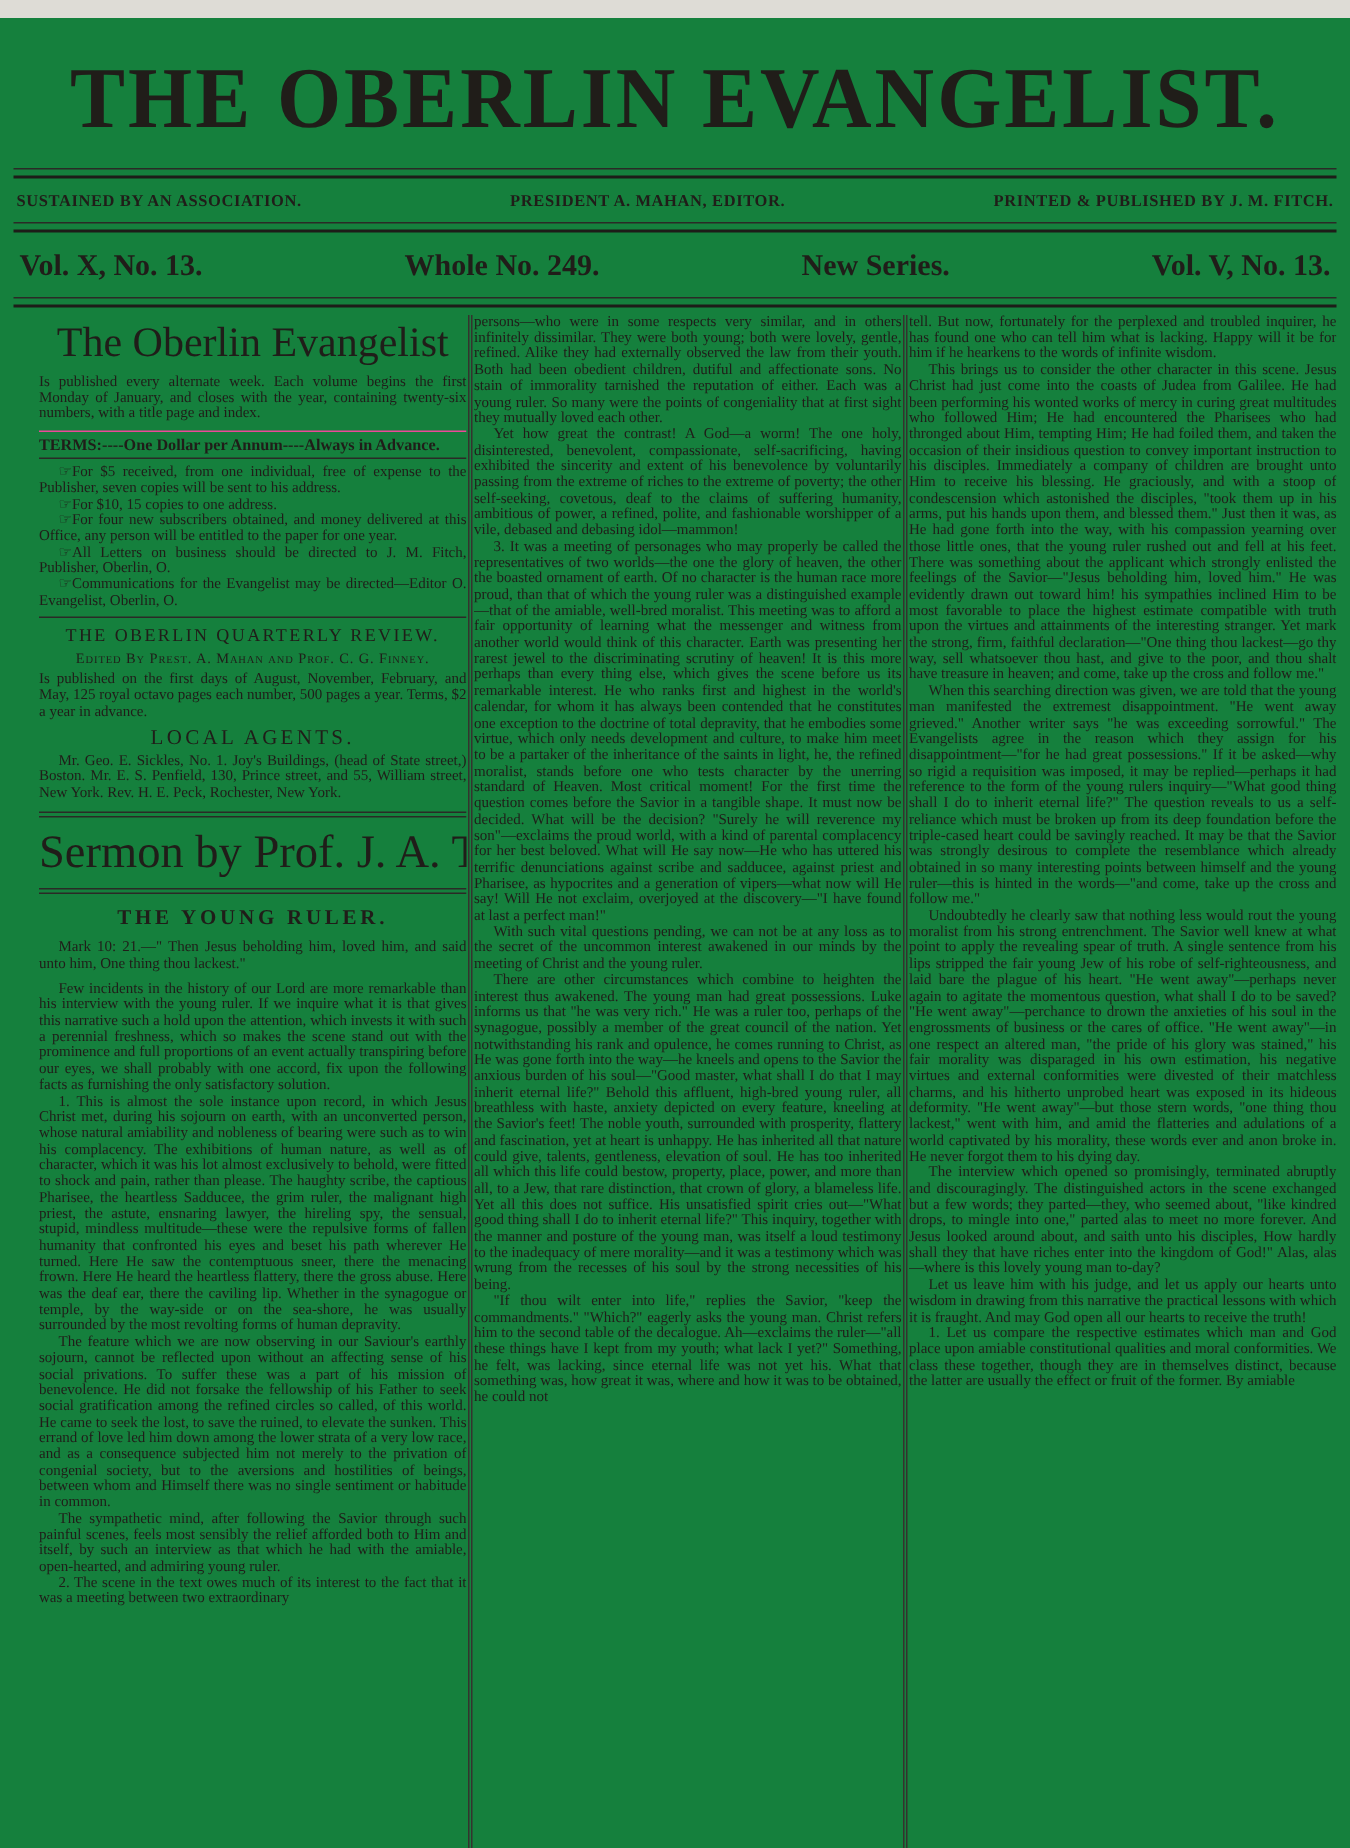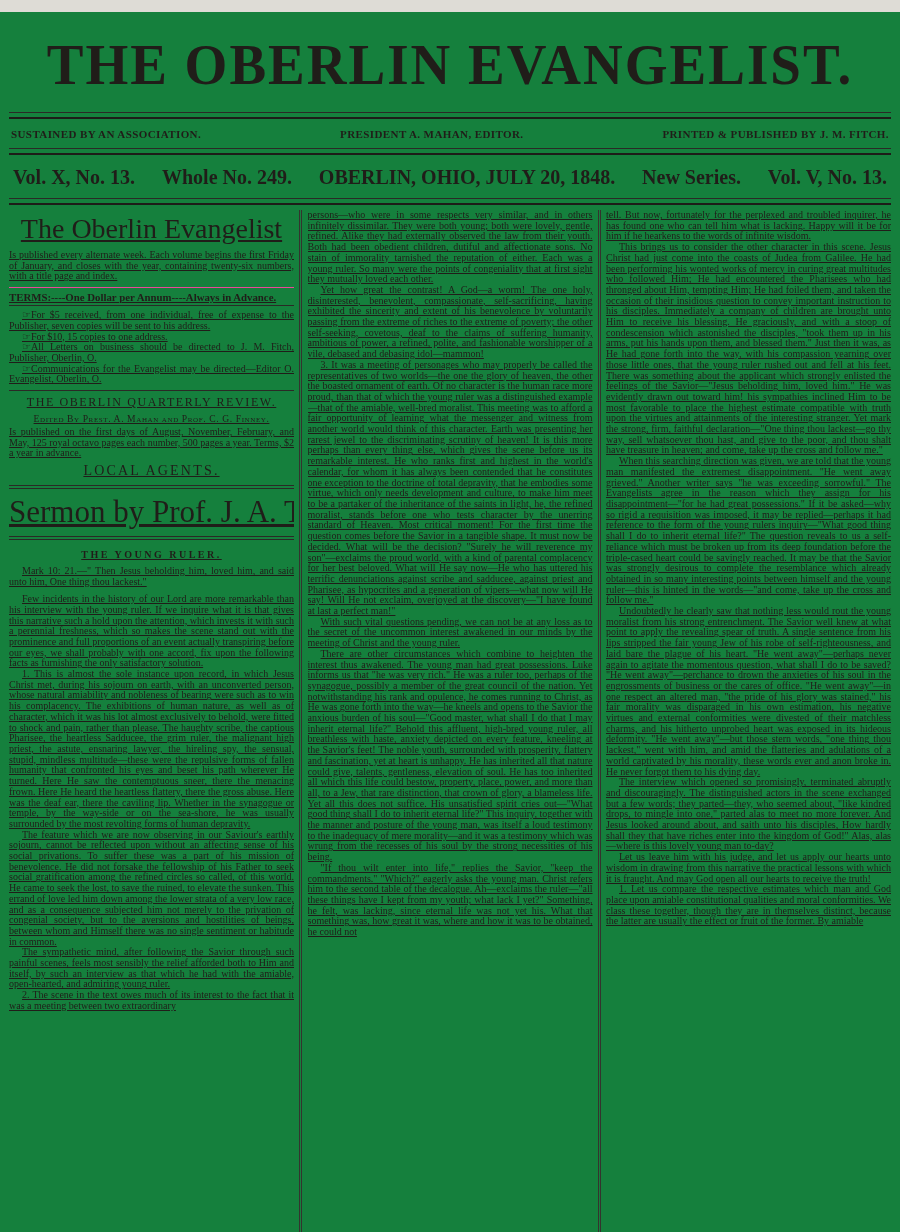--- a/index.html
+++ b/index.html
@@ -39,23 +39,23 @@
     white-space:nowrap;
   }
   .dateline {
     display:flex; justify-content:space-between; align-items:flex-start;
     font-weight:bold; font-size:20px;
     padding:11px 4px 9px;
     white-space:nowrap;
   }
   
   .columns {
-    display:flex; justify-content:space-between;
+    display:flex; justify-content:flex-end;
     padding-top:5px;
-    height:1022px; overflow:hidden;text-decoration:underline;
+    height:1022px; overflow:hidden;
   }
   .col { width:285px; overflow:hidden; }
   .col-sep {
     width:1px;
     border-left:1px solid #35332e;
     border-right:1px solid #35332e;
     margin:0 1px;
   }
   
   .body-p {
@@ -92,21 +92,21 @@
     text-align:center; font-size:14px; letter-spacing:2.2px;
     margin:4px 0 2px; font-weight:normal;
   }
   .sermon-byline {
     font-size:31px; font-weight:normal;
     text-align:center; margin:4px 0; line-height:36px;
     white-space:nowrap;
   }
   .sermon-title {
     text-align:center; font-weight:bold;
-    font-size:10px; letter-spacing:2.5px;
+    font-size:14px; letter-spacing:2.5px;
     margin:9px 0 5px;
   }
   .scripture {
     font-size:10px; line-height:11px;
     text-align:justify; margin:0 0 7px; text-indent:13px;
   }
 </style>
 </head>
 <body>
 
@@ -118,43 +118,44 @@
   <div class="info-bar">
     <span>SUSTAINED BY AN ASSOCIATION.</span>
     <span>PRESIDENT A. MAHAN, EDITOR.</span>
     <span>PRINTED &amp; PUBLISHED BY J. M. FITCH.</span>
   </div>
   <div class="rule-heavy"></div>
 
   <div class="dateline">
     <span>Vol. X, No. 13.</span>
     <span>Whole No. 249.</span>
-    <span>OBERLIN, OHIO, JULY 20, 1848.</span>
     <span>New Series.</span>
     <span>Vol. V, No. 13.</span>
   </div>
   <div class="rule-heavy"></div>
 
   <main class="columns">
 
     <section class="col">
       <h2 class="paper-title">The Oberlin Evangelist</h2>
-      <p class="body-p noindent">Is published every alternate week.  Each volume begins the first Friday of January, and closes with the year, containing twenty-six numbers, with a title page and index.</p>
+      <p class="body-p noindent">Is published every alternate week.  Each volume begins the first Monday of January, and closes with the year, containing twenty-six numbers, with a title page and index.</p>
       <div class="terms-line">TERMS:----One Dollar per Annum----Always in Advance.</div>
       <p class="body-p">☞For $5 received, from one individual, free of expense to the Publisher, seven copies will be sent to his address.</p>
       <p class="body-p">☞For $10, 15 copies to one address.</p>
+      <p class="body-p">☞For four new subscribers obtained, and money delivered at this Office, any person will be entitled to the paper for one year.</p>
       <p class="body-p">☞All Letters on business should be directed to J. M. Fitch, Publisher, Oberlin, O.</p>
       <p class="body-p">☞Communications for the Evangelist may be directed—Editor O. Evangelist, Oberlin, O.</p>
 
       <div class="thin-rule"></div>
       <h3 class="qr-heading">THE OBERLIN QUARTERLY REVIEW.</h3>
       <div class="qr-edited">Edited By Prest. A. Mahan and Prof. C. G. Finney.</div>
       <p class="body-p noindent">Is published on the first days of August, November, February, and May, 125 royal octavo pages each number, 500 pages a year.  Terms, $2 a year in advance.</p>
 
       <h3 class="agents-heading">LOCAL AGENTS.</h3>
+      <p class="body-p">Mr. Geo. E. Sickles, No. 1. Joy's Buildings, (head of State street,) Boston.  Mr. E. S. Penfield, 130, Prince street, and 55, William street, New York.  Rev. H. E. Peck, Rochester, New York.</p>
 
       <div class="double-rule"></div>
       <h2 class="sermon-byline">Sermon by Prof. J. A. Thome.</h2>
       <div class="double-rule"></div>
 
       <h3 class="sermon-title">THE YOUNG RULER.</h3>
       <p class="scripture">Mark 10: 21.—" Then Jesus beholding him, loved him, and said unto him, One thing thou lackest."</p>
 
       <p class="body-p">Few incidents in the history of our Lord are more remarkable than his interview with the young ruler.  If we inquire what it is that gives this narrative such a hold upon the attention, which invests it with such a perennial freshness, which so makes the scene stand out with the prominence and full proportions of an event actually transpiring before our eyes, we shall probably with one accord, fix upon the following facts as furnishing the only satisfactory solution.</p>
       <p class="body-p">1. This is almost the sole instance upon record, in which Jesus Christ met, during his sojourn on earth, with an unconverted person, whose natural amiability and nobleness of bearing were such as to win his complacency.  The exhibitions of human nature, as well as of character, which it was his lot almost exclusively to behold, were fitted to shock and pain, rather than please.  The haughty scribe, the captious Pharisee, the heartless Sadducee, the grim ruler, the malignant high priest, the astute, ensnaring lawyer, the hireling spy, the sensual, stupid, mindless multitude—these were the repulsive forms of fallen humanity that confronted his eyes and beset his path wherever He turned.  Here He saw the contemptuous sneer, there the menacing frown.  Here He heard the heartless flattery, there the gross abuse.  Here was the deaf ear, there the caviling lip.  Whether in the synagogue or temple, by the way-side or on the sea-shore, he was usually surrounded by the most revolting forms of human depravity.</p>

